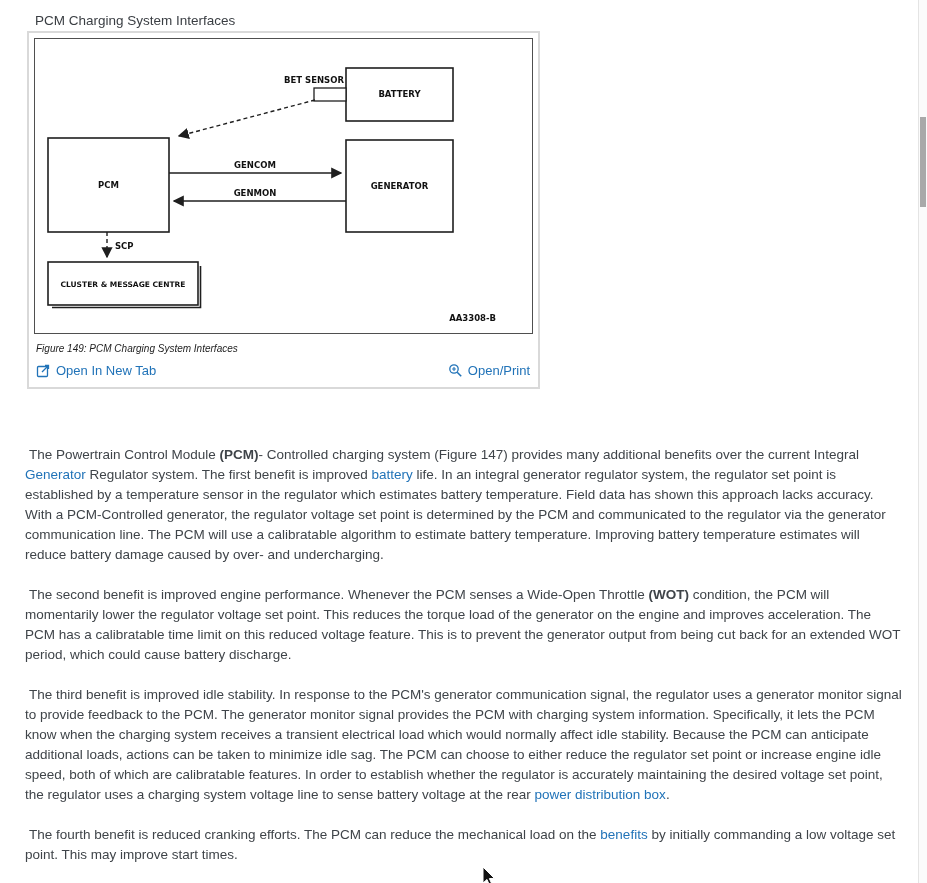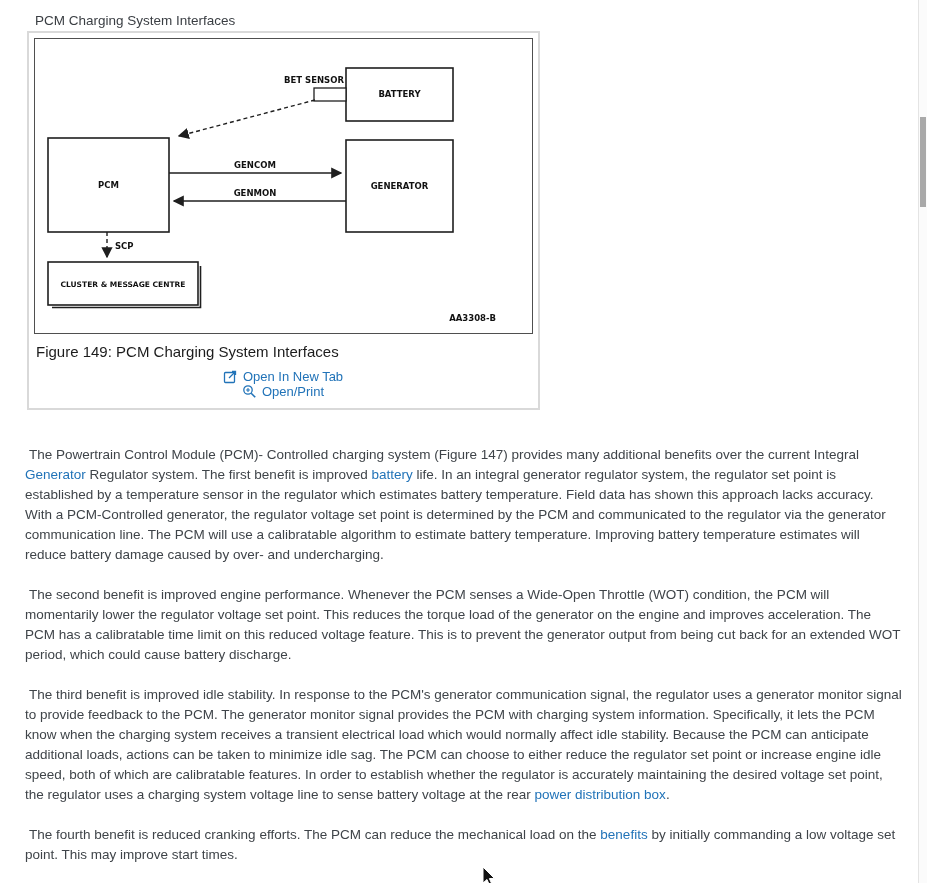--- a/index.html
+++ b/index.html
@@ -15,33 +15,33 @@
   .diagram svg{display:block;width:499px;height:296px;}
   .frame{fill:none;stroke:#4f4f4f;stroke-width:1;}
   .box{fill:#fff;stroke:#1f1f1f;stroke-width:1.6;}
   .thin{stroke-width:1.3;}
   .solid{stroke:#1f1f1f;stroke-width:1.4;}
   .dash{stroke:#1f1f1f;stroke-width:1.4;stroke-dasharray:4 3;}
   .shadow{fill:none;stroke:#1f1f1f;stroke-width:1.6;}
   .lbl{font-family:"DejaVu Sans",sans-serif;font-size:8.5px;font-weight:700;fill:#111;}
   .small{font-size:7.5px;}
 
-  .caption{margin:9px 6px 2px 7px;font-size:15px;color:#1c1c1c;}
+  .caption{margin:9px 6px 2px 7px;font-size:10px;font-style:italic;color:#1c1c1c;}
   .figure-footer{display:flex;justify-content:space-between;align-items:center;
-                 padding:7px 8px 9px 7px;flex-direction:column;}
+                 padding:7px 8px 9px 7px;}
   .fig-link{display:inline-flex;align-items:center;gap:5px;color:var(--link);
             font-size:13px;text-decoration:none;cursor:pointer;}
   .fig-link svg{flex:0 0 auto;}
 
   
   .article{position:absolute;left:25px;top:445px;width:879px;font-size:13.5px;
            line-height:20px;color:var(--text);}
   .article p{margin:0 0 20px 0;text-indent:4px;}
   .article a{color:var(--link);text-decoration:none;cursor:pointer;}
-  .article .b{font-weight:400;}
+  .article .b{font-weight:700;}
 
   
   .scrollbar-track{position:absolute;right:0;top:0;width:8px;height:883px;
                    background:#fbfbfb;border-left:1px solid #e4e4e4;}
   .scrollbar-thumb{position:absolute;left:1px;top:117px;width:6px;height:90px;
                    background:#a9a9a9;}
 
   .cursor{position:absolute;left:481px;top:866px;pointer-events:none;}
 </style>
 </head>

